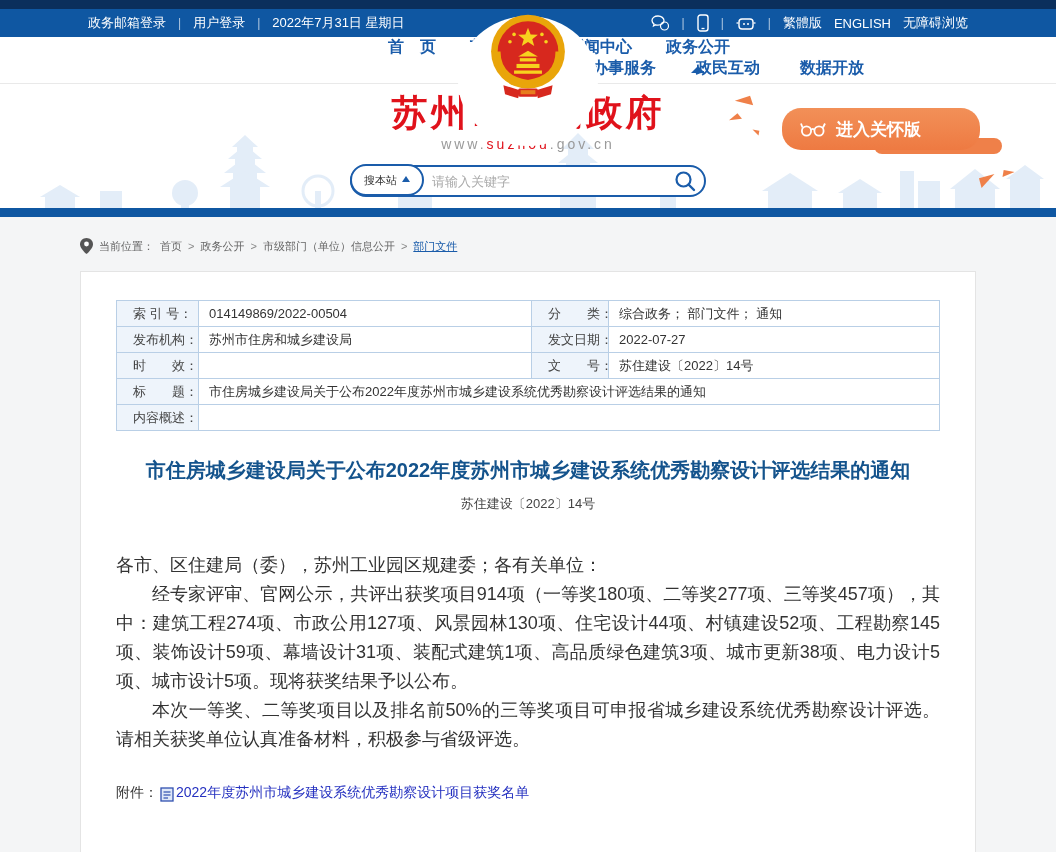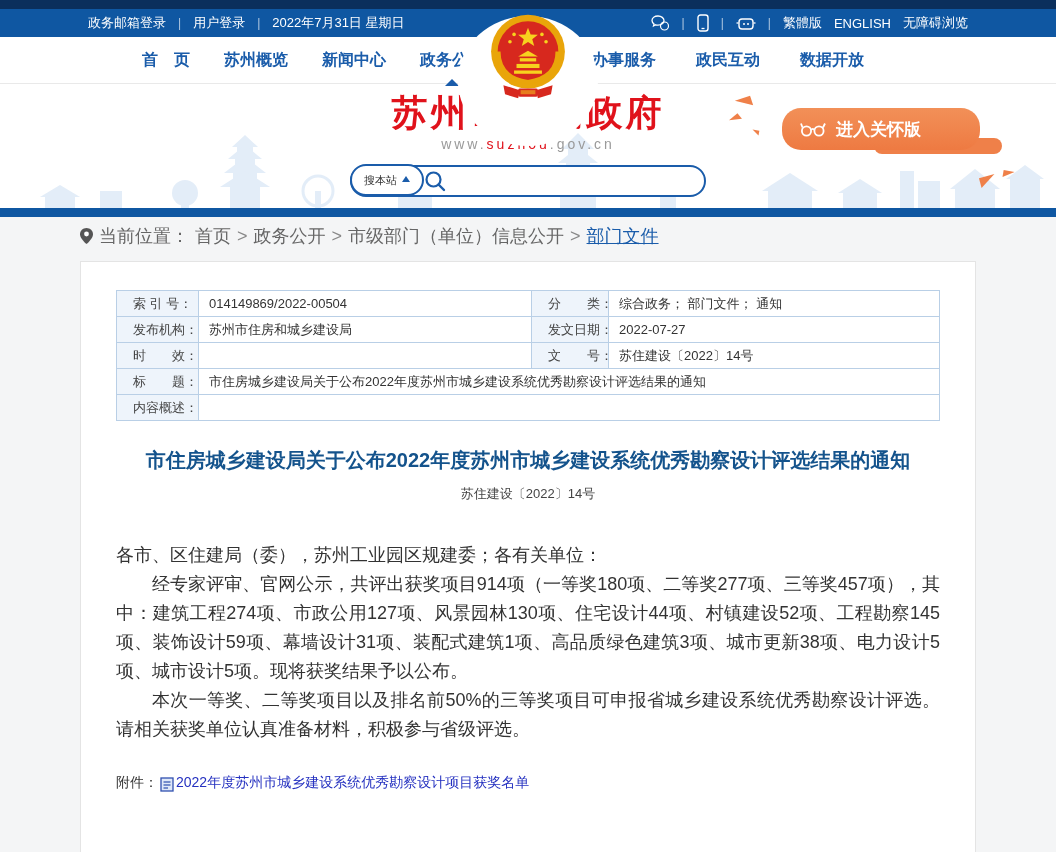--- a/index.html
+++ b/index.html
@@ -13,21 +13,21 @@
   .topbar-inner { width:896px; margin:0 auto; display:flex; align-items:flex-end; padding:0 8px; }
   .topbar a, .topbar span { color:#fff; text-decoration:none; }
   .tb-left { display:flex; align-items:center; gap:12px; }
   .tb-right { margin-left:auto; display:flex; align-items:center; gap:12px; }
   .divider { opacity:.65; font-size:12px; }
   .tb-icon { display:inline-flex; align-items:center; cursor:pointer; }
 
   
   .nav { height:47px; background:#fff; border-bottom:1px solid #e9e9e9;
     position:relative; z-index:2; }
-  .nav-inner { width:896px; margin:0 auto; height:100%; display:flex; align-items:center; }
+  .nav-inner { width:896px; margin:0 auto; height:100%; display:flex; align-items:center;flex-direction:column; }
   .nav-left { display:flex; gap:34px; padding-left:62px; }
   .nav-right { display:flex; gap:40px; margin-left:auto; margin-right:112px; }
   .nav-item { font-size:16px; font-weight:600; color:#1a5caa; cursor:pointer;
     position:relative; white-space:nowrap; }
   .nav-caret { position:absolute; left:50%; margin-left:-7px; bottom:-15px;
     width:0; height:0; border:7px solid transparent; border-bottom-color:#1a5caa; border-top:none; }
 
   
   .emblem-bump { position:absolute; left:458px; top:16px; width:140px; height:130px;
     background:#fff; border-radius:50%; z-index:6; }
@@ -72,22 +72,22 @@
   .arr-a3 { border-width:0 7px 5px 0; border-color:transparent #ef8049 transparent transparent;
     left:-30px; top:22px; transform:rotate(10deg); }
   .arr-b1 { border-width:10px 16px 0 0; border-color:#ef8049 transparent transparent transparent;
     right:-16px; bottom:-36px; transform:rotate(-15deg); }
   .arr-b2 { border-width:7px 11px 0 0; border-color:#ef8049 transparent transparent transparent;
     right:-34px; bottom:-28px; transform:rotate(10deg); }
 
   .bluebar { height:9px; background:#0f57a2; position:relative; z-index:3; }
 
   
-  .crumbs { width:896px; margin:7px auto 0; display:flex; align-items:center; gap:6px;
-    font-size:18px; color:#666; height:24px; }
+  .crumbs { width:896px; margin:17px auto 0; display:flex; align-items:center; gap:6px;
+    font-size:11px; color:#666; height:24px; }
   .crumbs a { color:#666; text-decoration:none; cursor:pointer; }
   .crumbs .current { color:#1a5caa; text-decoration:underline; }
   .crumb-sep { color:#888; }
 
   
   .card { width:896px; margin:13px auto 0; background:#fff; border:1px solid #e4e4e4;
     min-height:600px; padding:28px 35px 40px; }
 
   table.meta { border-collapse:collapse; width:100%; table-layout:fixed; }
   table.meta td { border:1px solid #b9cfe6; height:26px; font-size:13px; color:#333;
@@ -256,20 +256,21 @@
     </div>
     <span class="tri arr-b1"></span>
     <span class="tri arr-b2"></span>
   </div>
 
   <div class="searchbar">
     <div class="scope">
       <span>搜本站</span>
       <span class="scope-arrow"></span>
     </div>
+    <input type="text" placeholder="请输入关键字" style="">
     <span class="search-btn">
       <svg width="22" height="22" viewBox="0 0 22 22">
           <circle cx="9.5" cy="9.5" r="7" fill="none" stroke="#1a5caa" stroke-width="2.2"></circle>
           <line x1="14.5" y1="14.5" x2="20" y2="20" stroke="#1a5caa" stroke-width="2.4" stroke-linecap="round"></line>
         </svg>
     </span>
   </div>
 </div>
 
 <div class="bluebar"></div>

